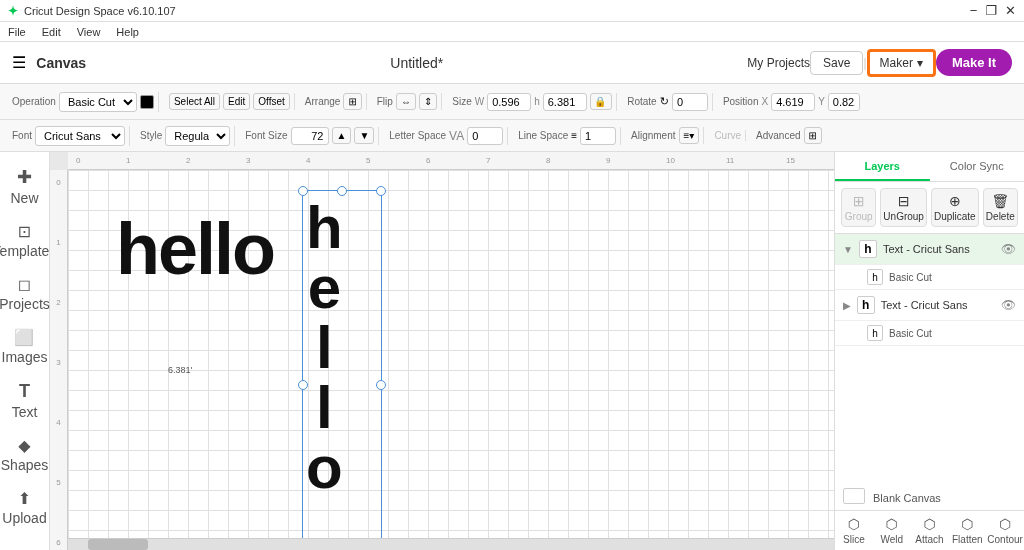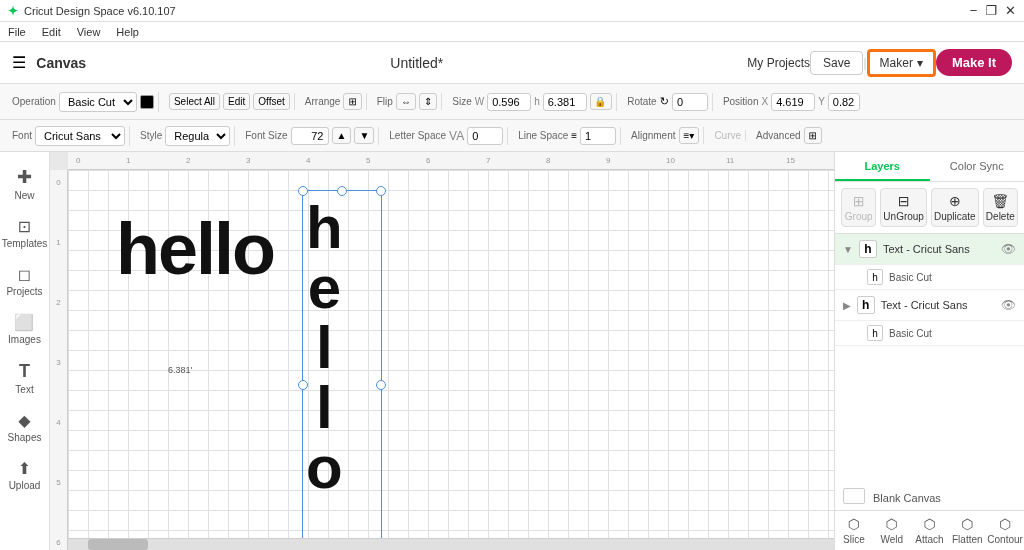--- a/index.html
+++ b/index.html
@@ -59,21 +59,21 @@
     .save-btn {
       background: none; border: 1px solid #ccc; border-radius: 4px;
       padding: 4px 12px; cursor: pointer; font-size: 12px; color: #333;
     }
     .maker-btn {
       background: none; border: 3px solid #f97316; border-radius: 4px;
       padding: 4px 10px; cursor: pointer; font-size: 12px; color: #333;
       display: flex; align-items: center; gap: 4px;
     }
     .make-it-btn {
-      background: #be185d; border: none; border-radius: 20px;
+      background: #a21caf; border: none; border-radius: 20px;
       padding: 6px 16px; cursor: pointer; font-size: 13px;
       color: #fff; font-weight: 600;
     }
 
     
     .toolbar {
       background: #f8f8f8;
       height: 36px;
       display: flex;
       align-items: center;
@@ -135,21 +135,21 @@
       align-items: center;
       padding: 8px 0;
       gap: 4px;
     }
     .sidebar-item {
       display: flex; flex-direction: column; align-items: center;
       cursor: pointer; padding: 6px 4px; border-radius: 4px;
       width: 44px;
     }
     .sidebar-icon { font-size: 18px; color: #555; }
-    .sidebar-label { font-size: 10px; color: #555; margin-top: 2px; }
+    .sidebar-label { font-size: 14px; color: #555; margin-top: 2px; }
 
     
     .canvas-area {
       flex: 1;
       background: #e8e8e8;
       position: relative;
       overflow: hidden;
     }
     .ruler-top {
       position: absolute; top: 0; left: 18px; right: 0; height: 18px;

